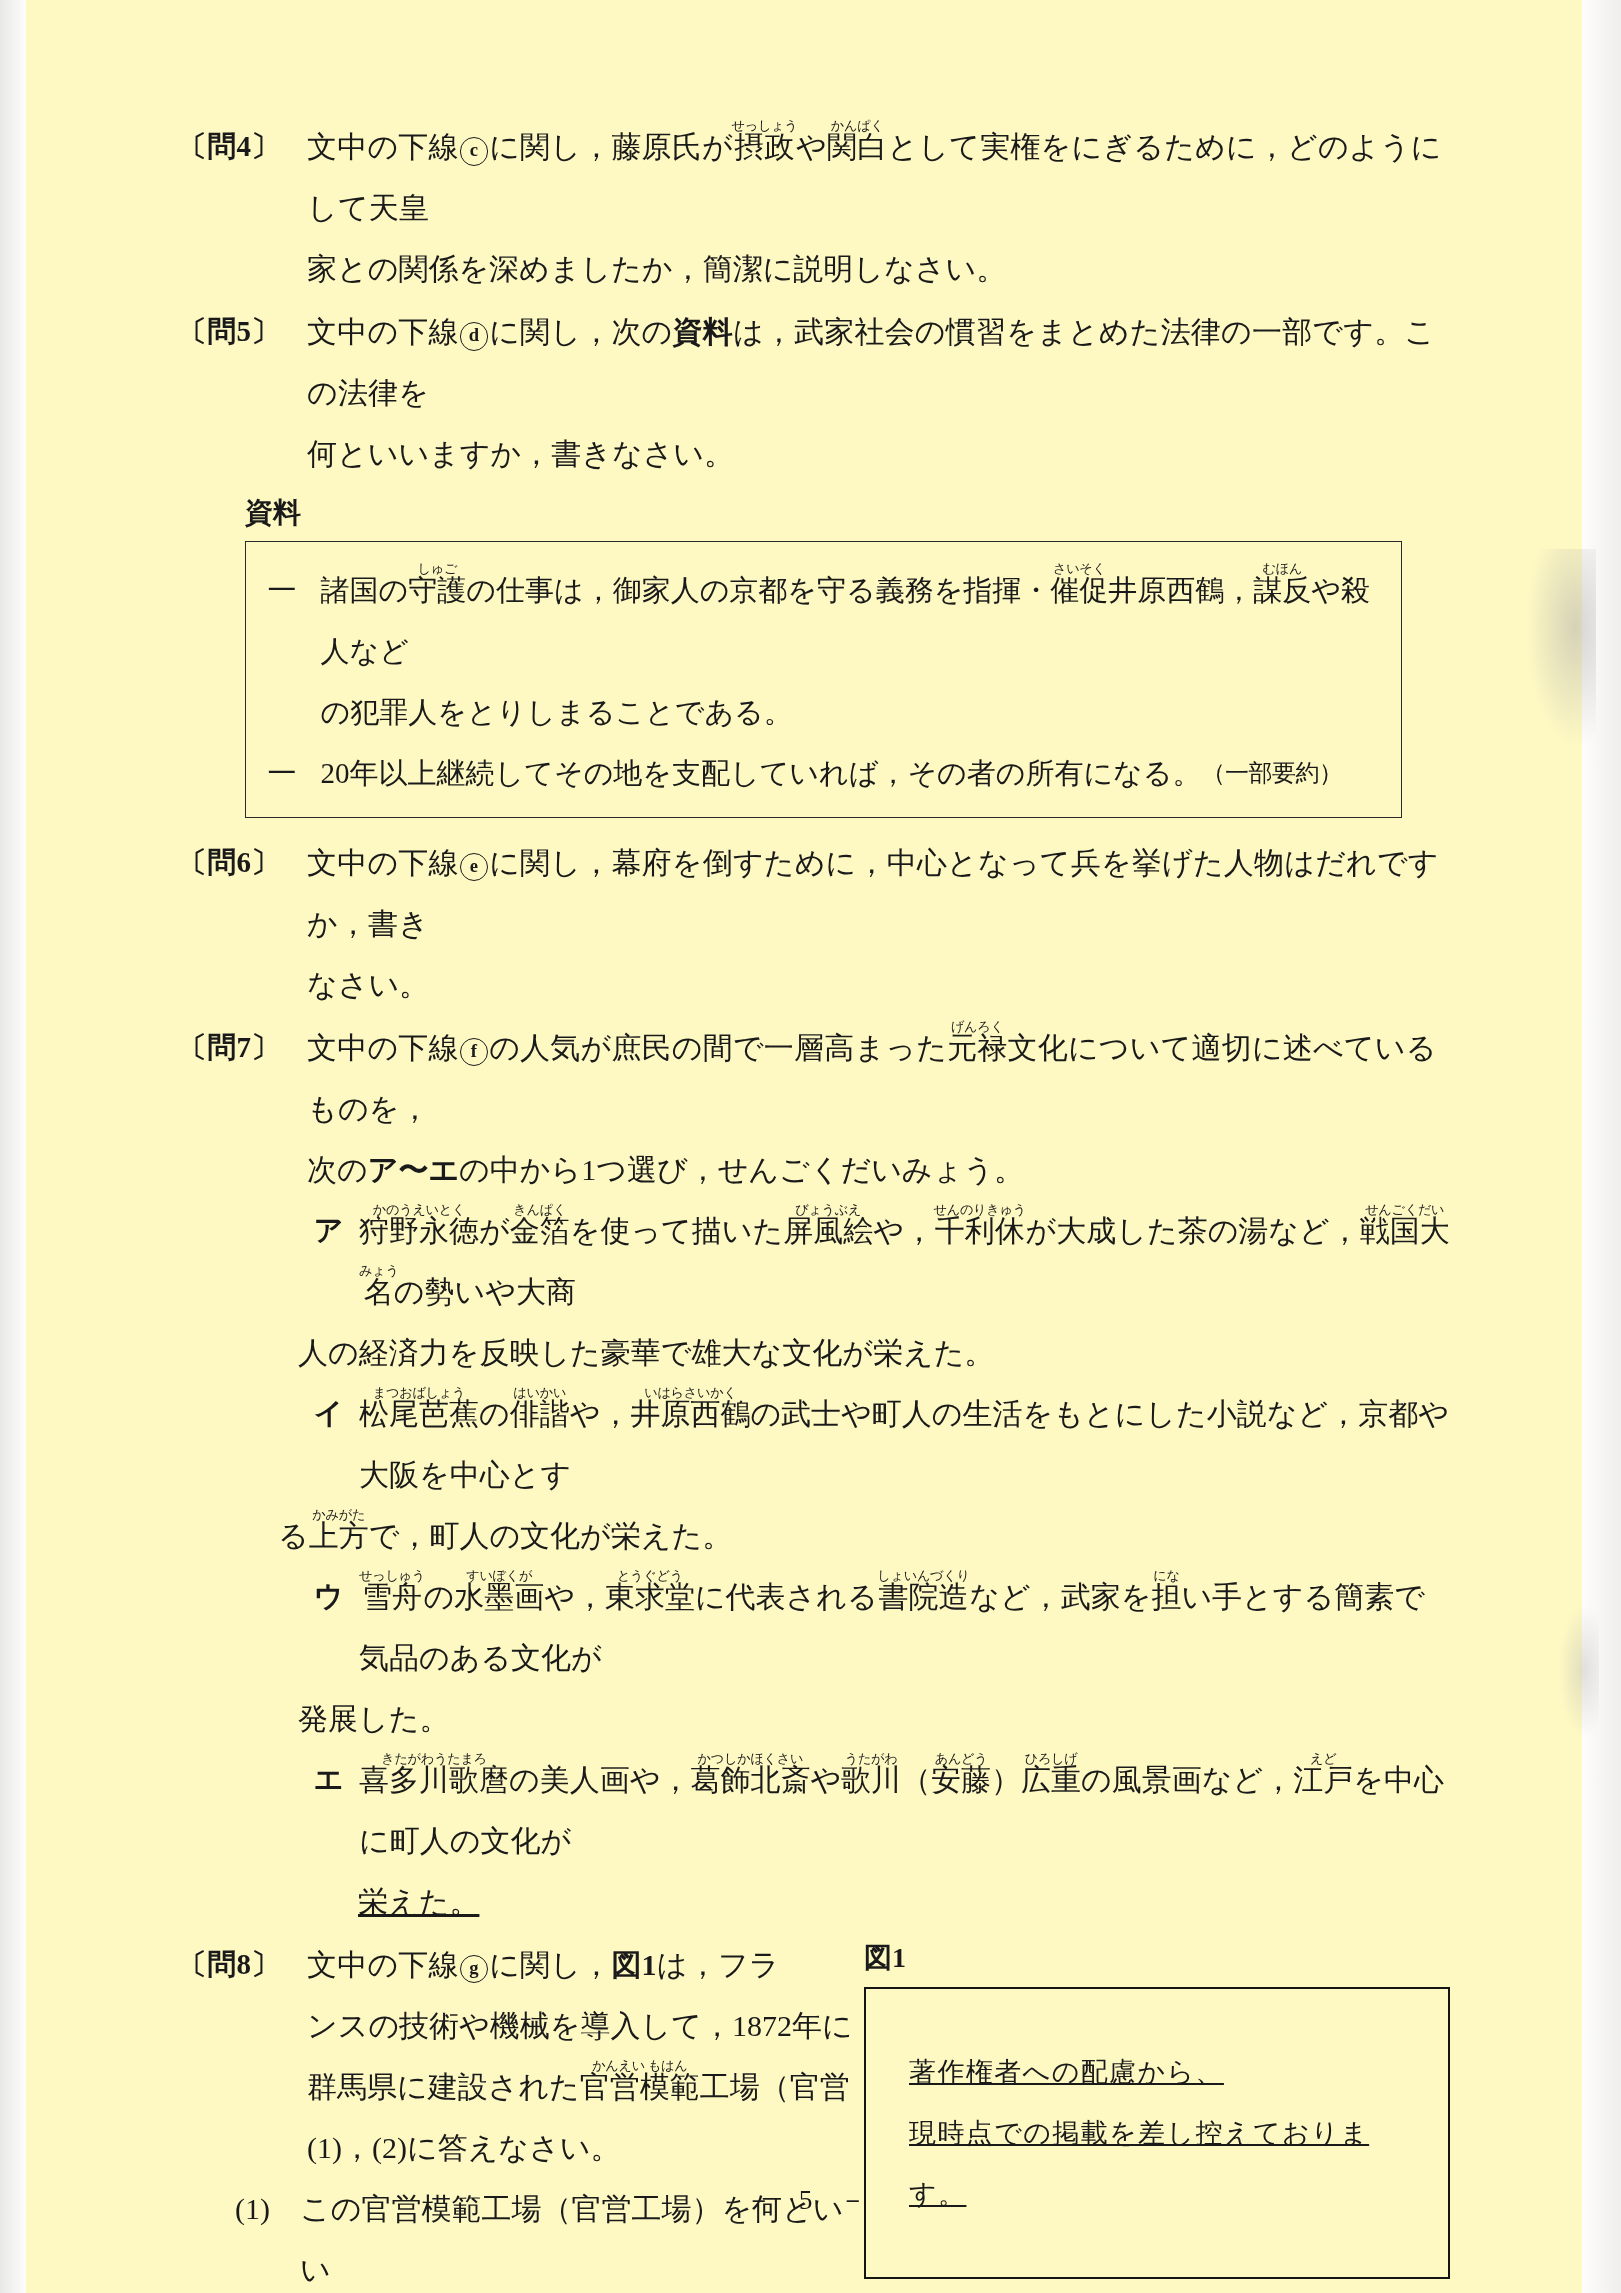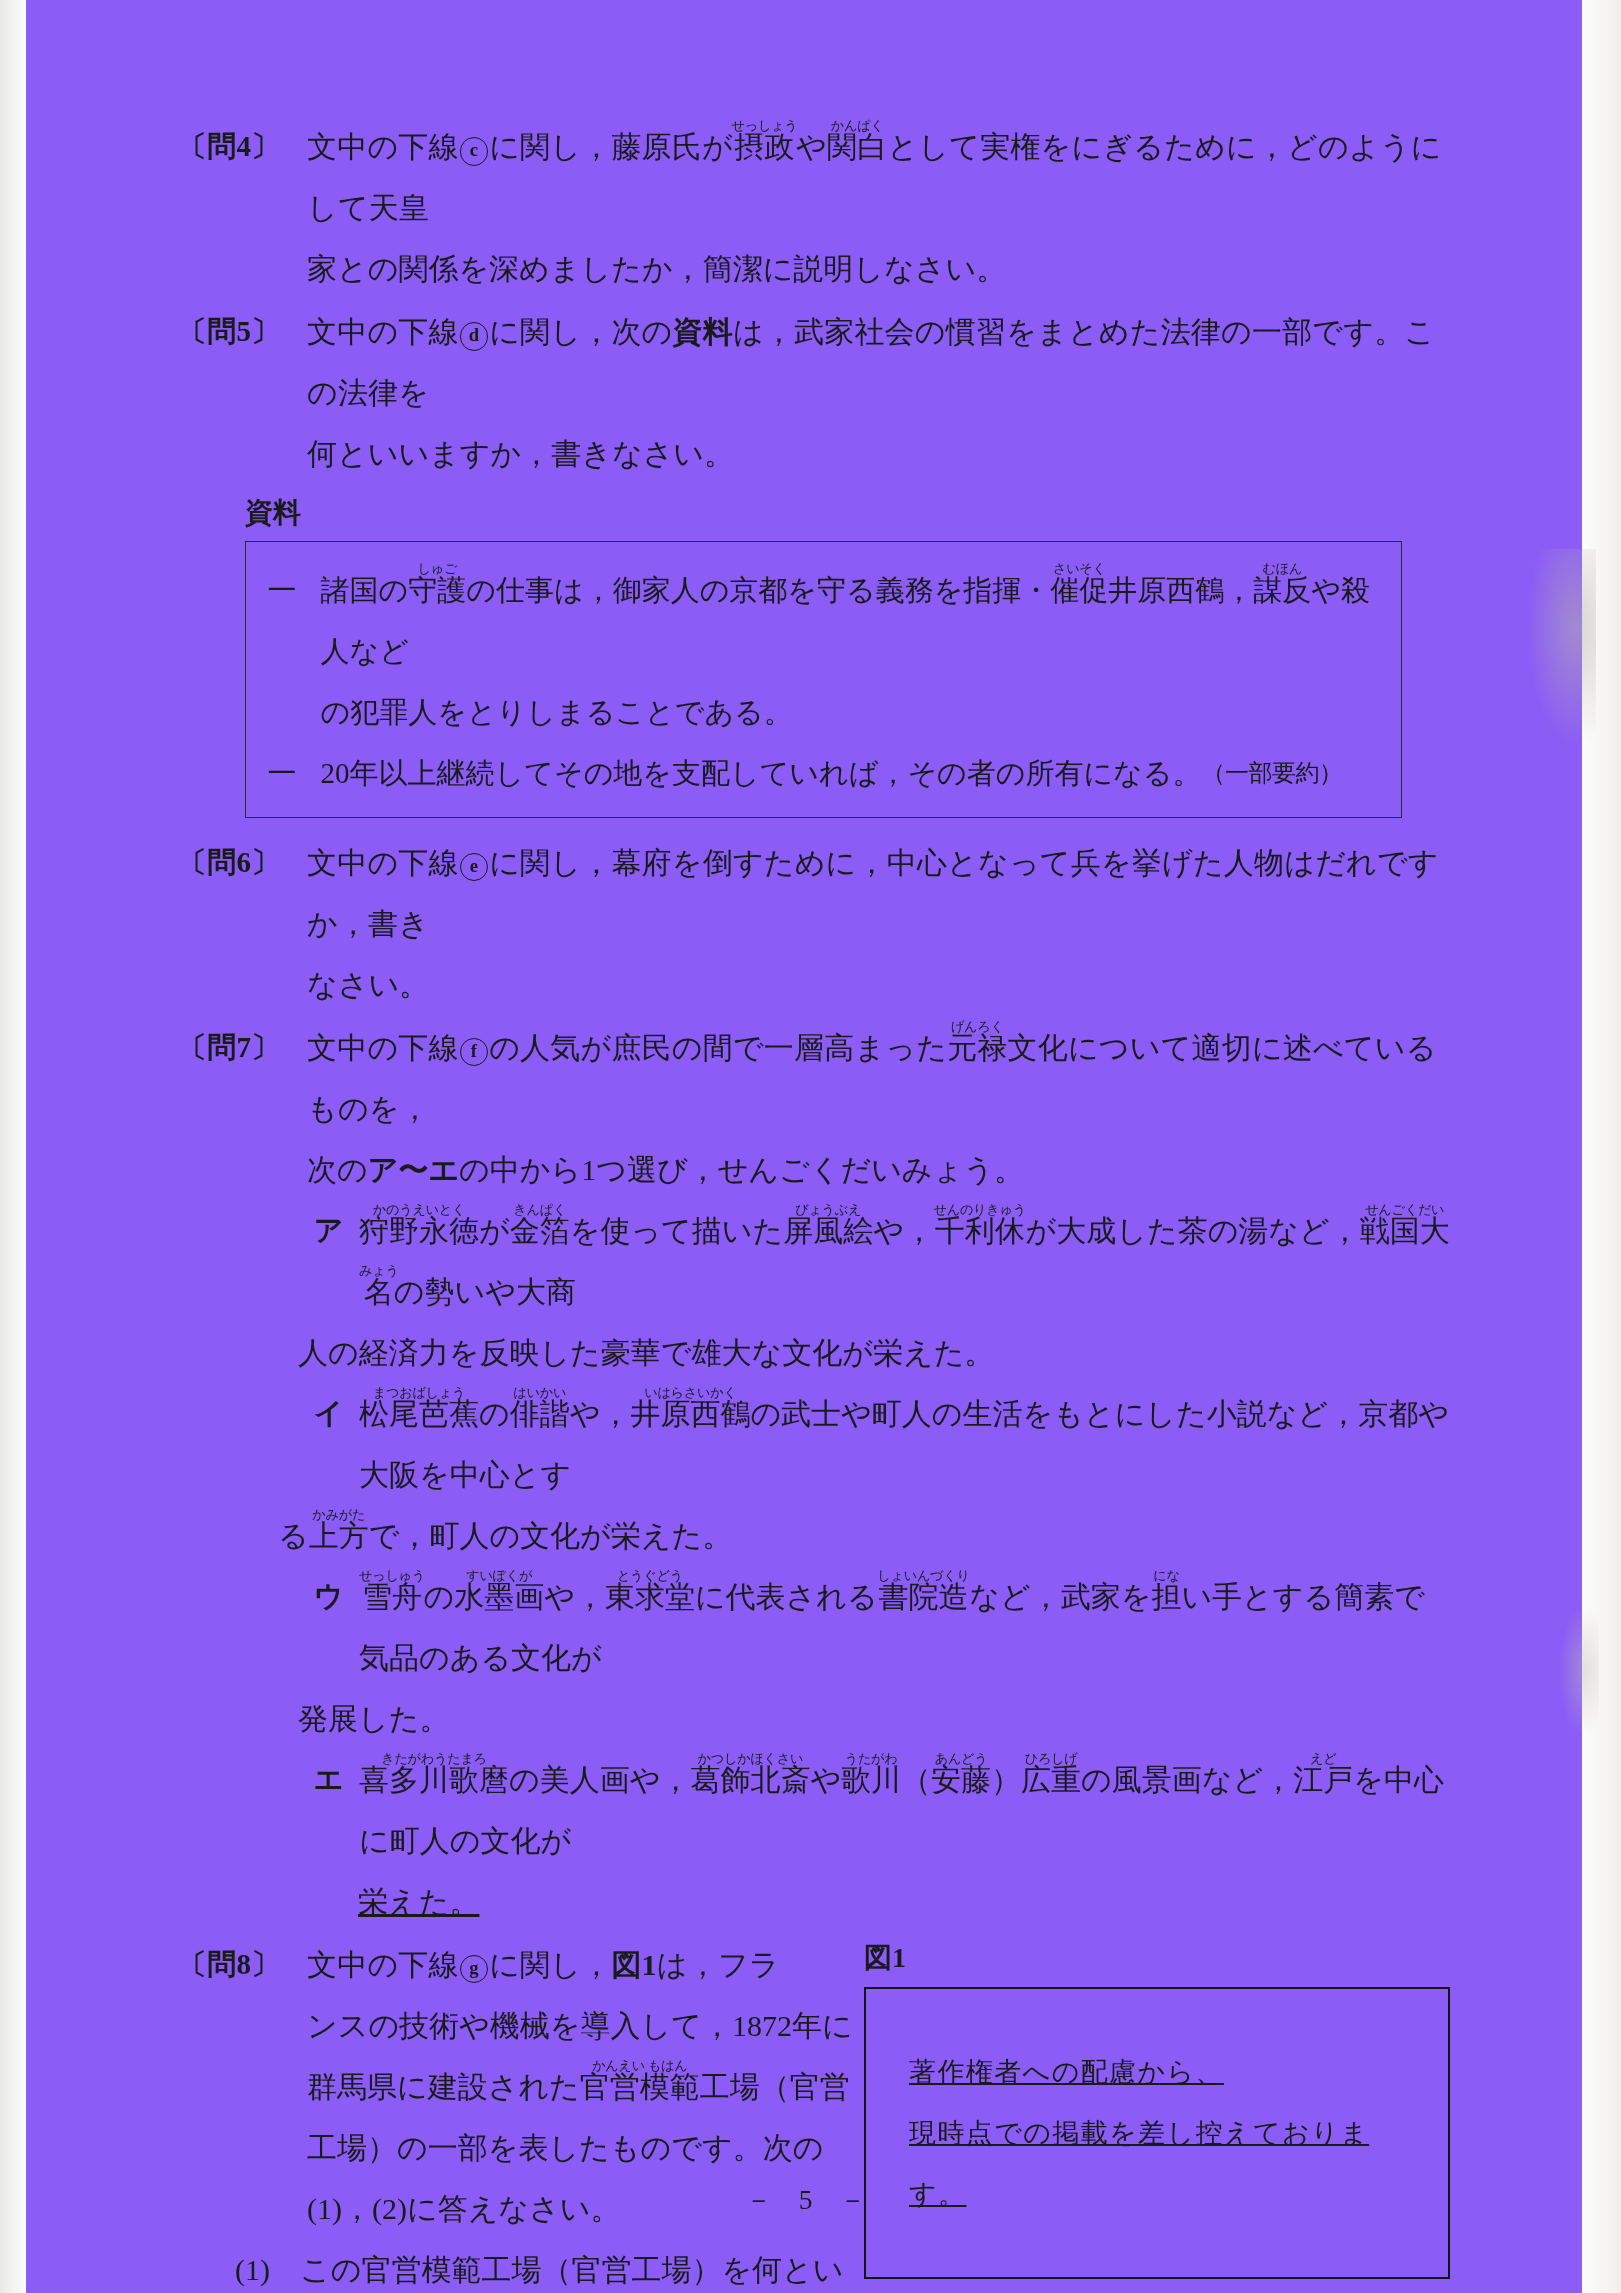--- a/index.html
+++ b/index.html
@@ -8,21 +8,21 @@
     background: #ffffff;
   }
   body {
     font-family: "Liberation Serif", "DejaVu Serif", serif;
     color: #1a1a1a;
   }
   .page {
     position: relative;
     width: 1621px;
     height: 2294px;
-    background: #8b5cf6;
+    background: #fef9c3;
     overflow: hidden;
     box-sizing: border-box;
   }
   
   .scan-edge-left {
     position: absolute;
     left: 0; top: 0;
     width: 25.5px; height: 2294px;
     background: linear-gradient(to right, #e8e8e6 0%, #fdfdfc 100%);
     pointer-events: none;
@@ -316,21 +316,20 @@
         </div>
       </div>
 
       <div class="q8-col">
         <div class="qline">
           <span class="qlabel">〔問8〕</span>
           <span class="qtext"><span>文中の下線</span><span class="circ">g</span><span>に関し，</span><b>図1</b><span>は，フラ</span></span>
         </div>
         <div class="qcont">ンスの技術や機械を導入して，1872年に</div>
         <div class="qcont"><span>群馬県に建設された</span><ruby><span>官営模範</span><rt>かんえい もはん</rt></ruby><span>工場（官営</span></div>
-        <div class="qcont">工場）の一部を表したものです。次の</div>
         <div class="qcont">(1)，(2)に答えなさい。</div>
       </div>
 
       <div class="q8-col">
         <div class="subq">
           <span class="subq-mark">(1)</span>
           <span class="subq-body">この官営模範工場（官営工場）を何といい</span>
         </div>
 
       </div>

